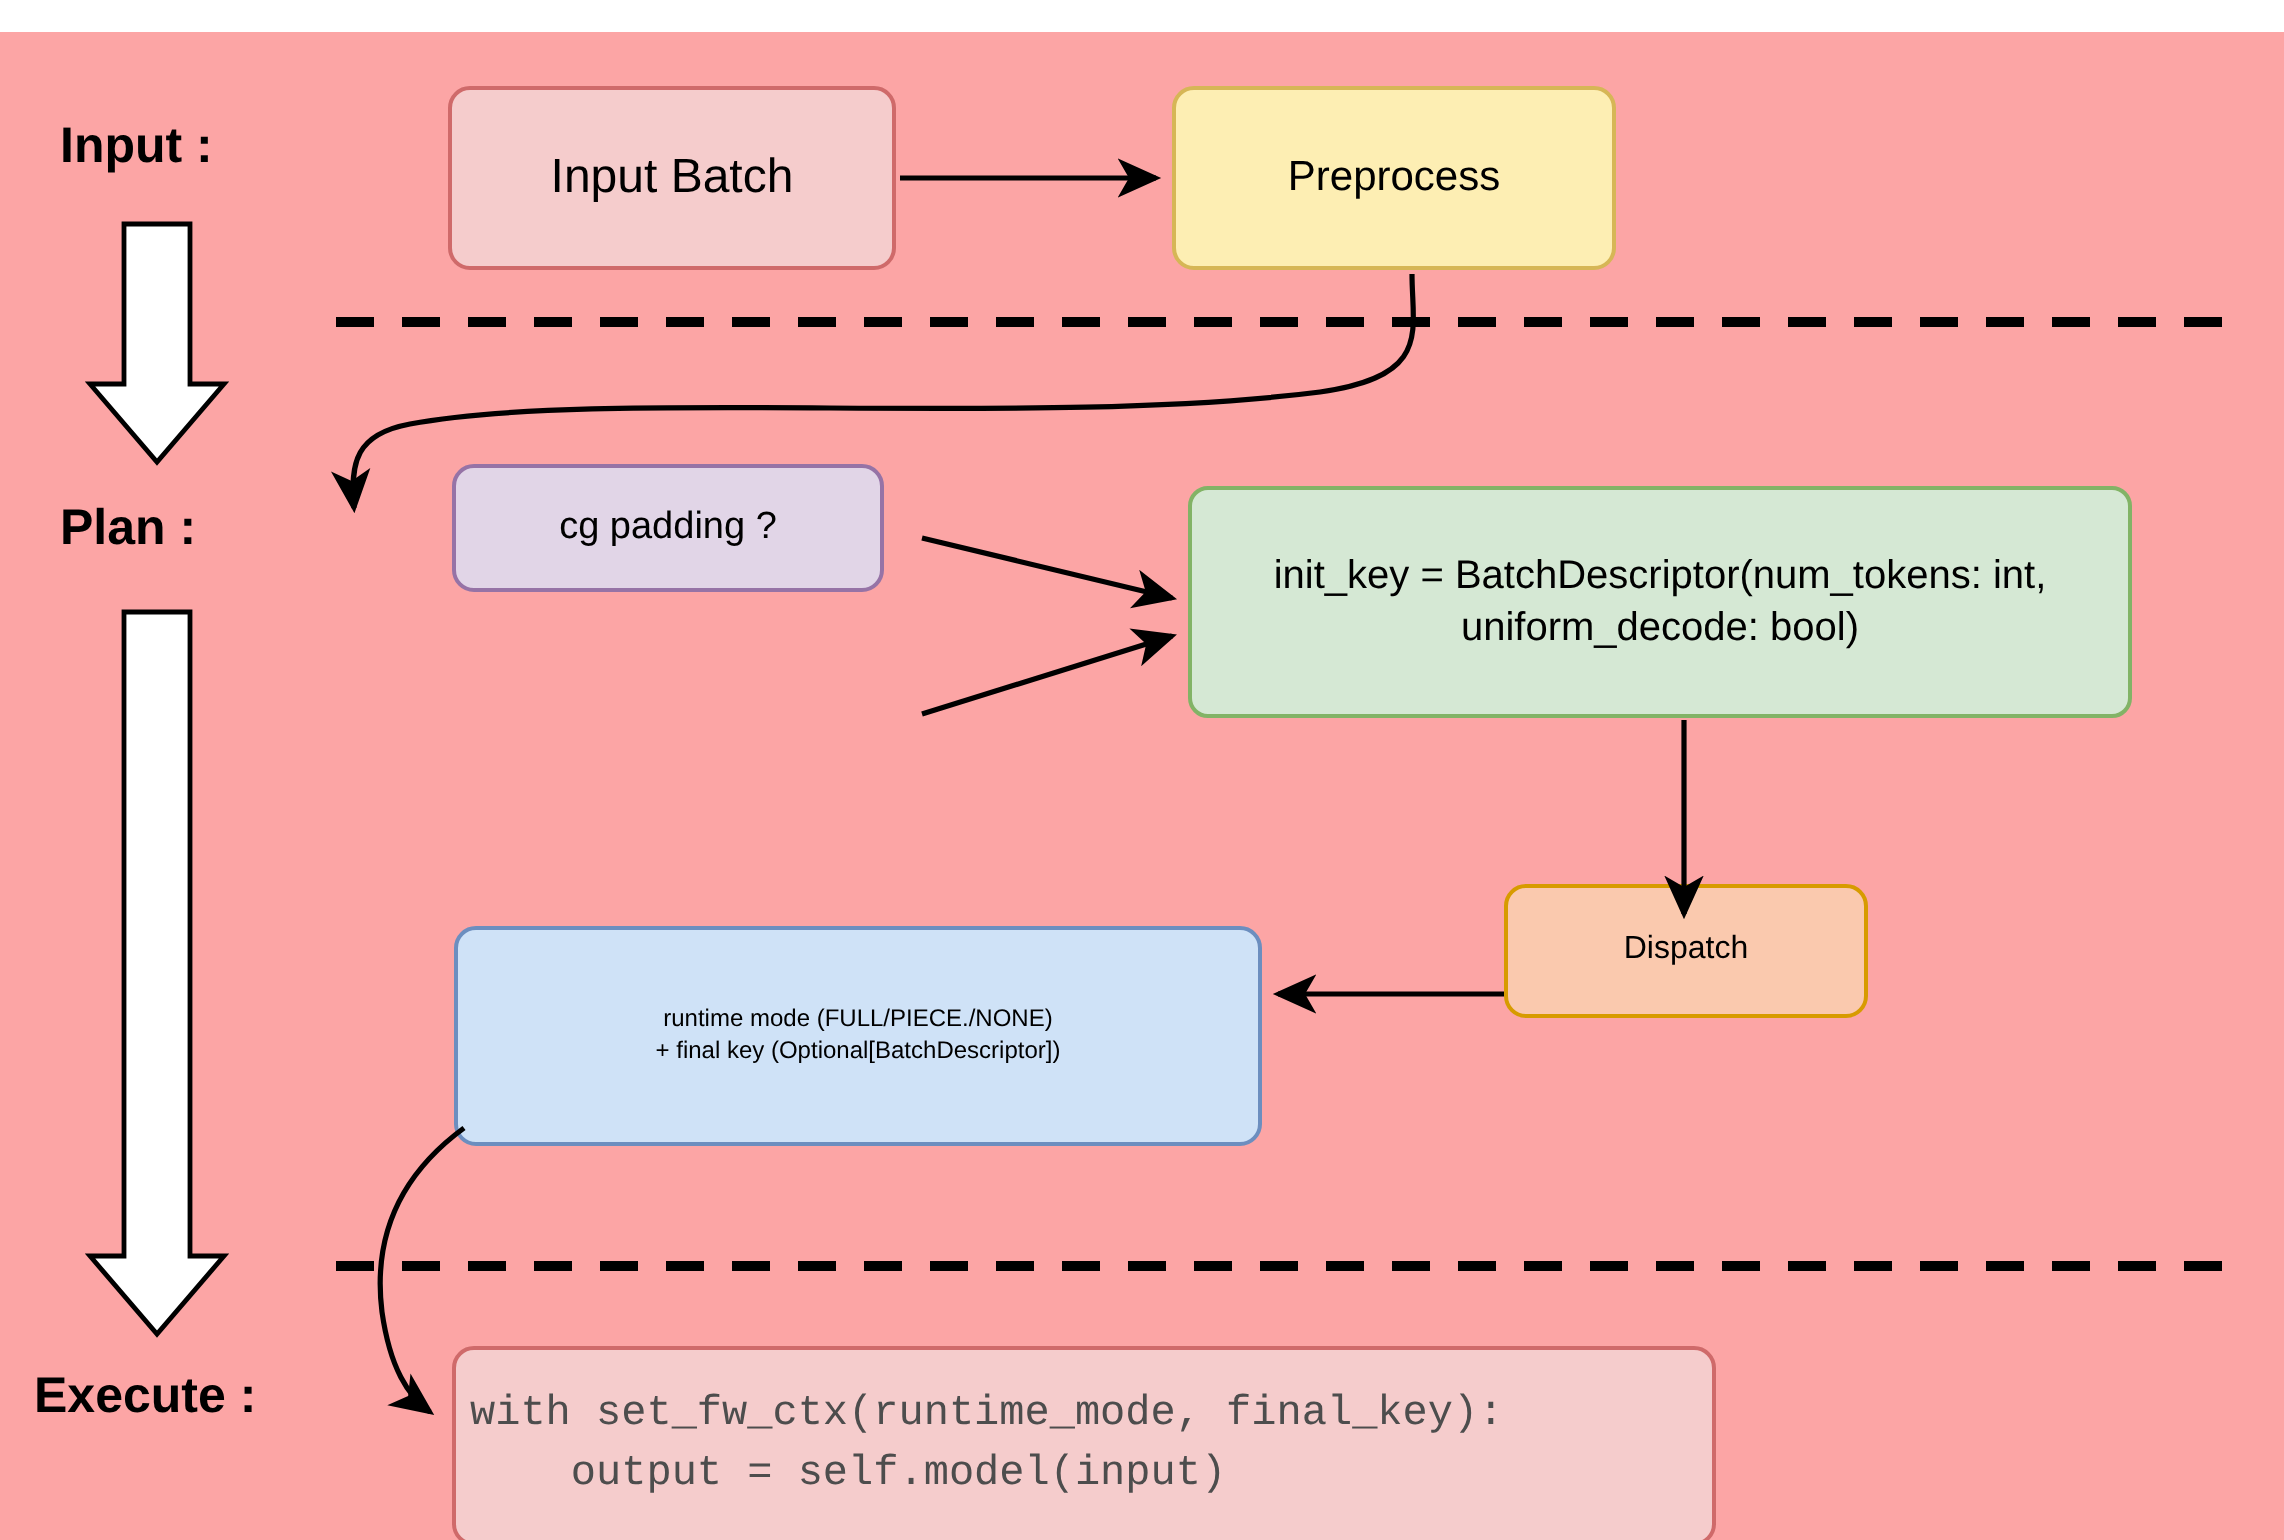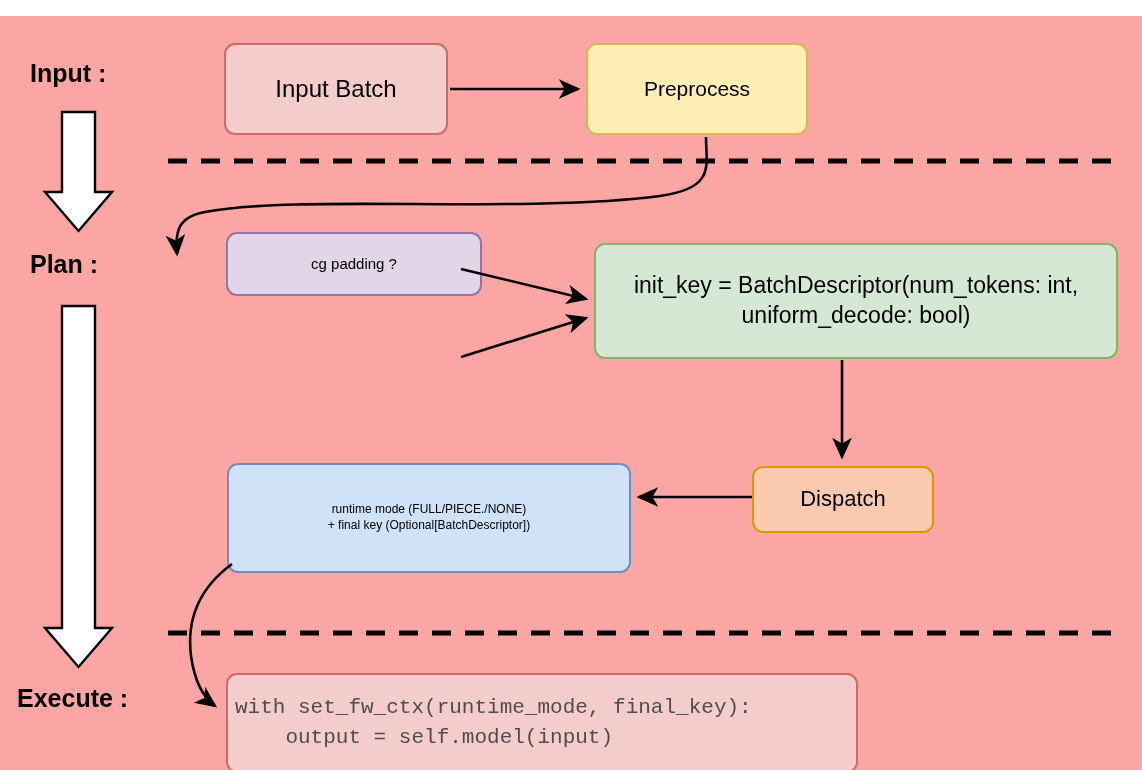--- a/index.html
+++ b/index.html
@@ -51,57 +51,58 @@
     border-color: #cf6a6a;
     font-size: 24px;
   }
   .n-preprocess {
     left: 586px; top: 27px; width: 222px; height: 92px;
     background: #fdeeb3;
     border-color: #d6b656;
     font-size: 21px;
   }
   .n-cg-padding {
-    left: 226px; top: 216px; width: 256px; height: 64px;
+    left: 226px; top: 216px; width: 216px; height: 64px;
     background: #e1d5e7;
     border-color: #9673a6;
-    font-size: 15px;
+    font-size: 19px;
   }
   .n-uniform-decode {
     left: 226px; top: 296px; width: 234px; height: 72px;
     background: #e1d5e7;
     border-color: #9673a6;
     font-size: 21px;
   }
   .n-init-key {
-    left: 594px; top: 227px; width: 524px; height: 116px;
+    left: 594px; top: 227px; width: 472px; height: 116px;
     background: #d5e8d4;
     border-color: #82b366;
-    font-size: 23px;
+    font-size: 20px;
+    border-radius: 10px;
   }
   .n-runtime-mode {
     left: 227px; top: 447px; width: 404px; height: 110px;
     background: #cfe2f7;
     border-color: #6c8ebf;
     font-size: 12px;
   }
   .n-cudagraph-dispatcher {
     left: 750px; top: 448px; width: 350px; height: 104px;
     background: #fce2cd;
     border-color: #d79b00;
     font-size: 21px;
     align-items: center;
     justify-content: flex-end;
     padding-right: 26px;
   }
   .n-dispatch {
-    left: 752px; top: 450px; width: 182px; height: 67px;
+    left: 752px; top: 426px; width: 182px; height: 67px;
     background: #fac9ae;
     border-color: #d79b00;
-    font-size: 22px;
+    font-size: 16px;
     text-align: right;
   }
   .n-code {
     left: 226px; top: 657px; width: 632px; height: 100px;
     background: #f5cccc;
     border-color: #cf6a6a;
     font-family: Liberation Mono, monospace;
     font-size: 21px;
     color: #4d4d4d;
     align-items: center;

